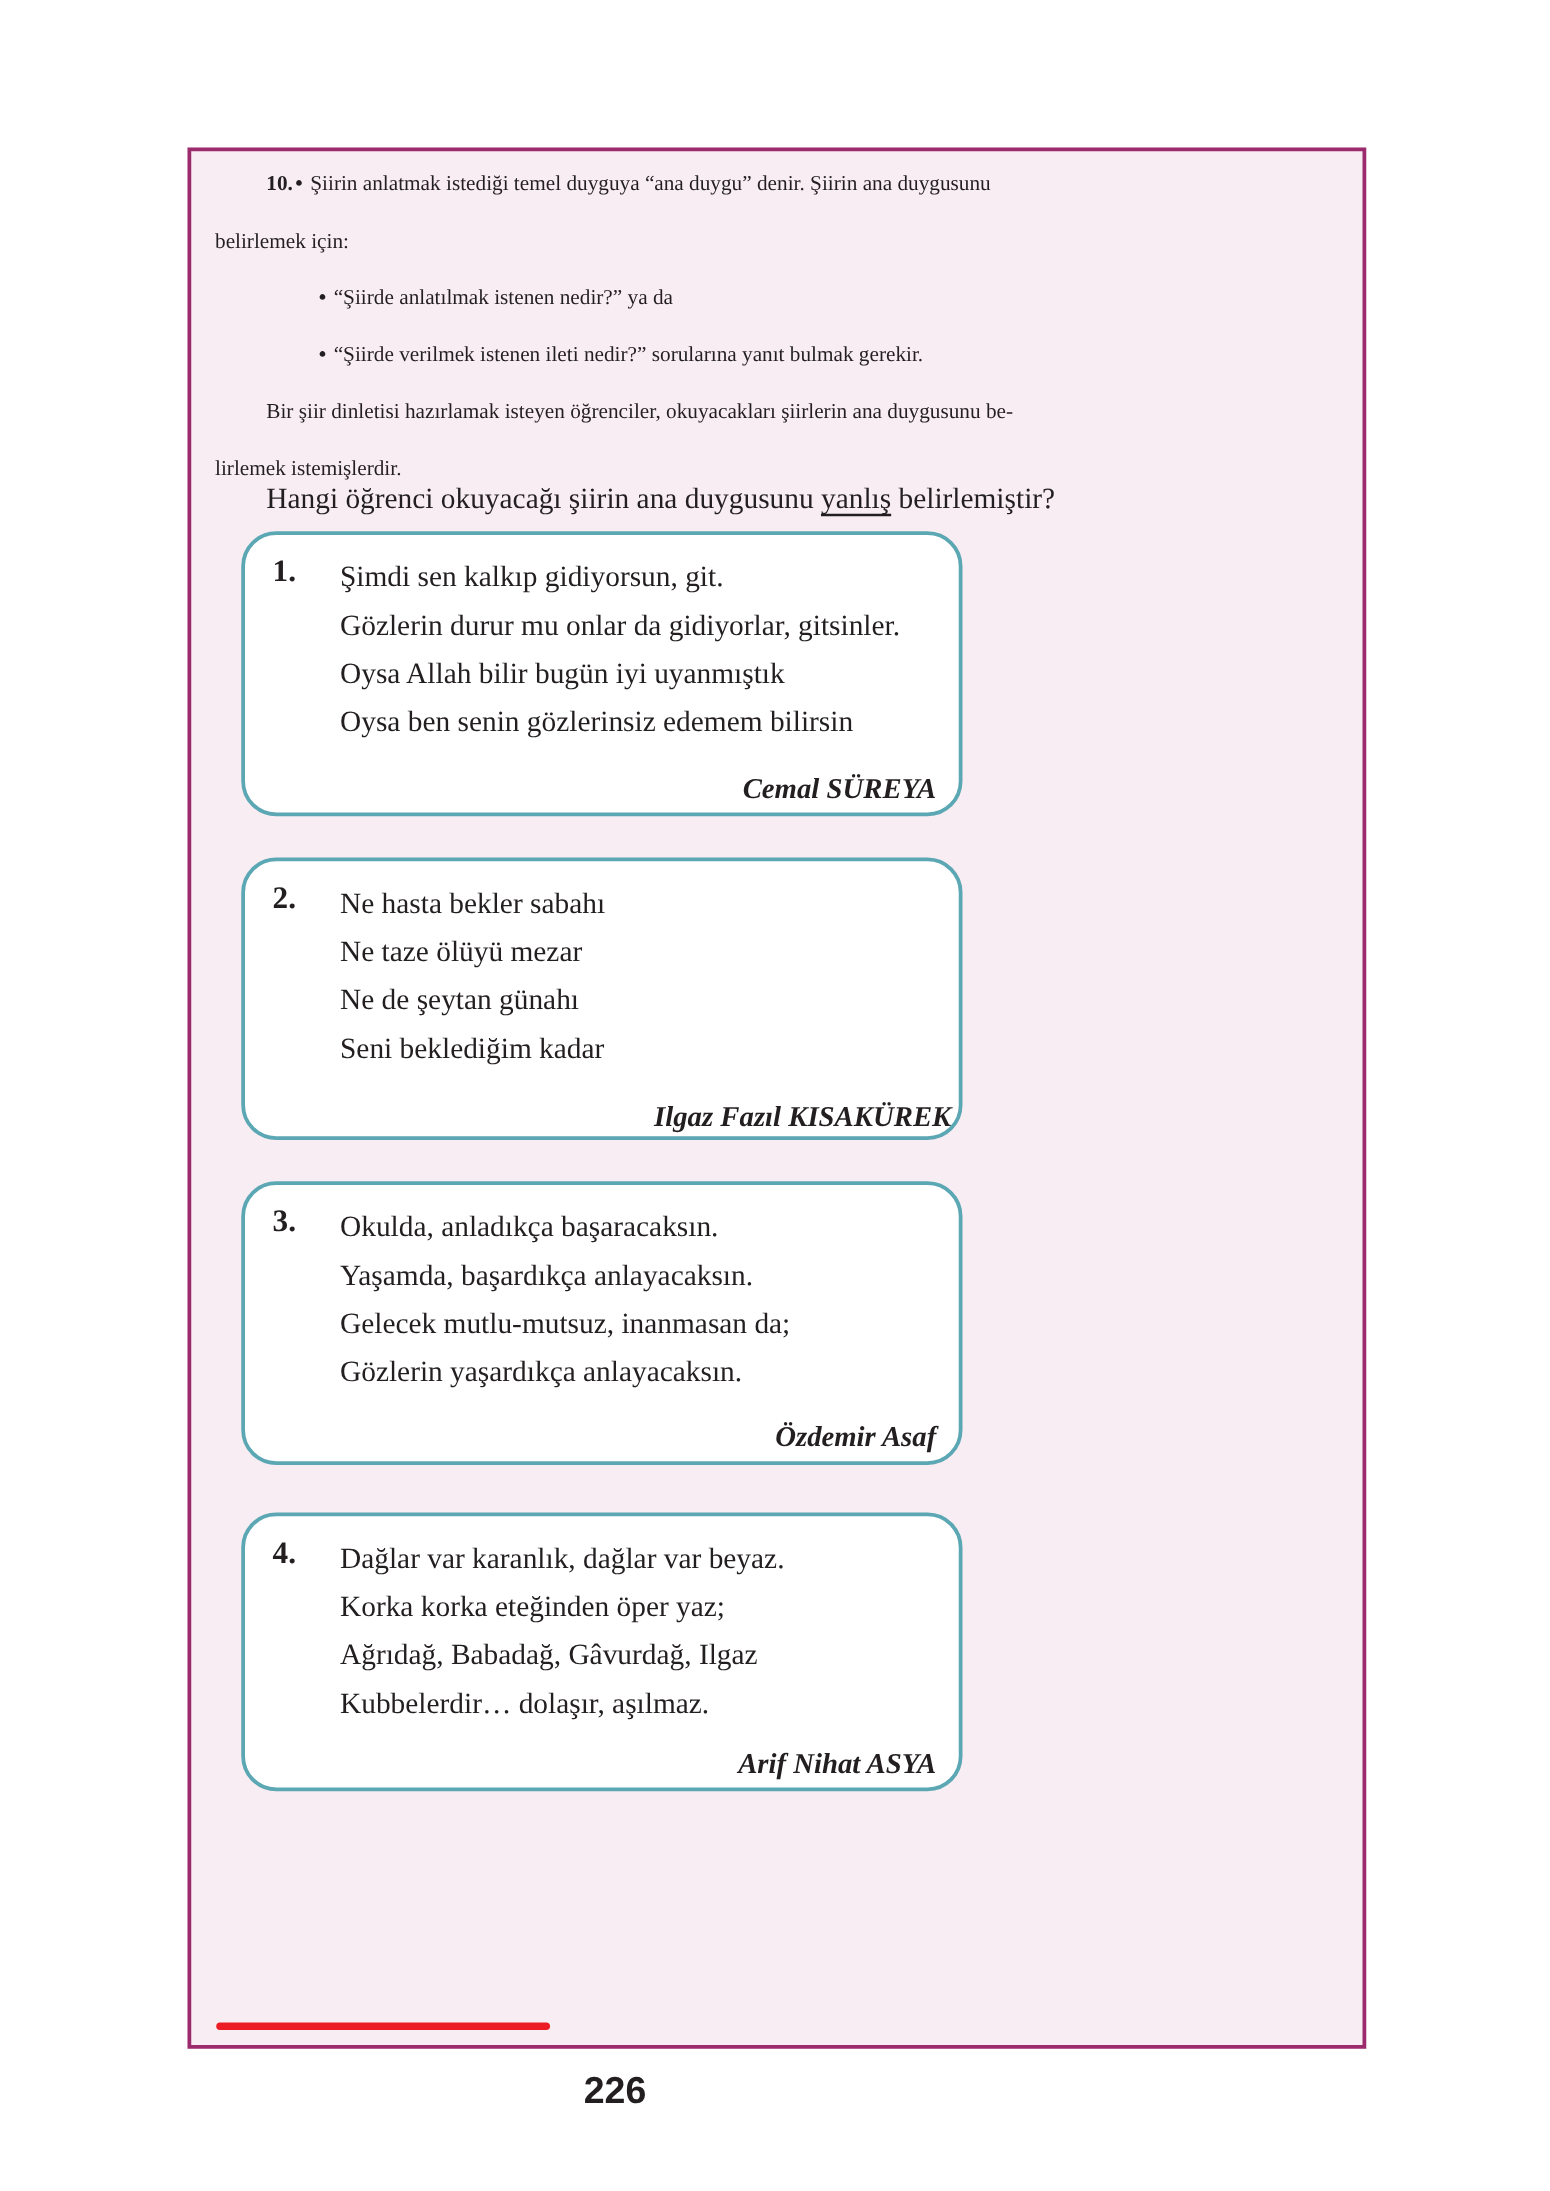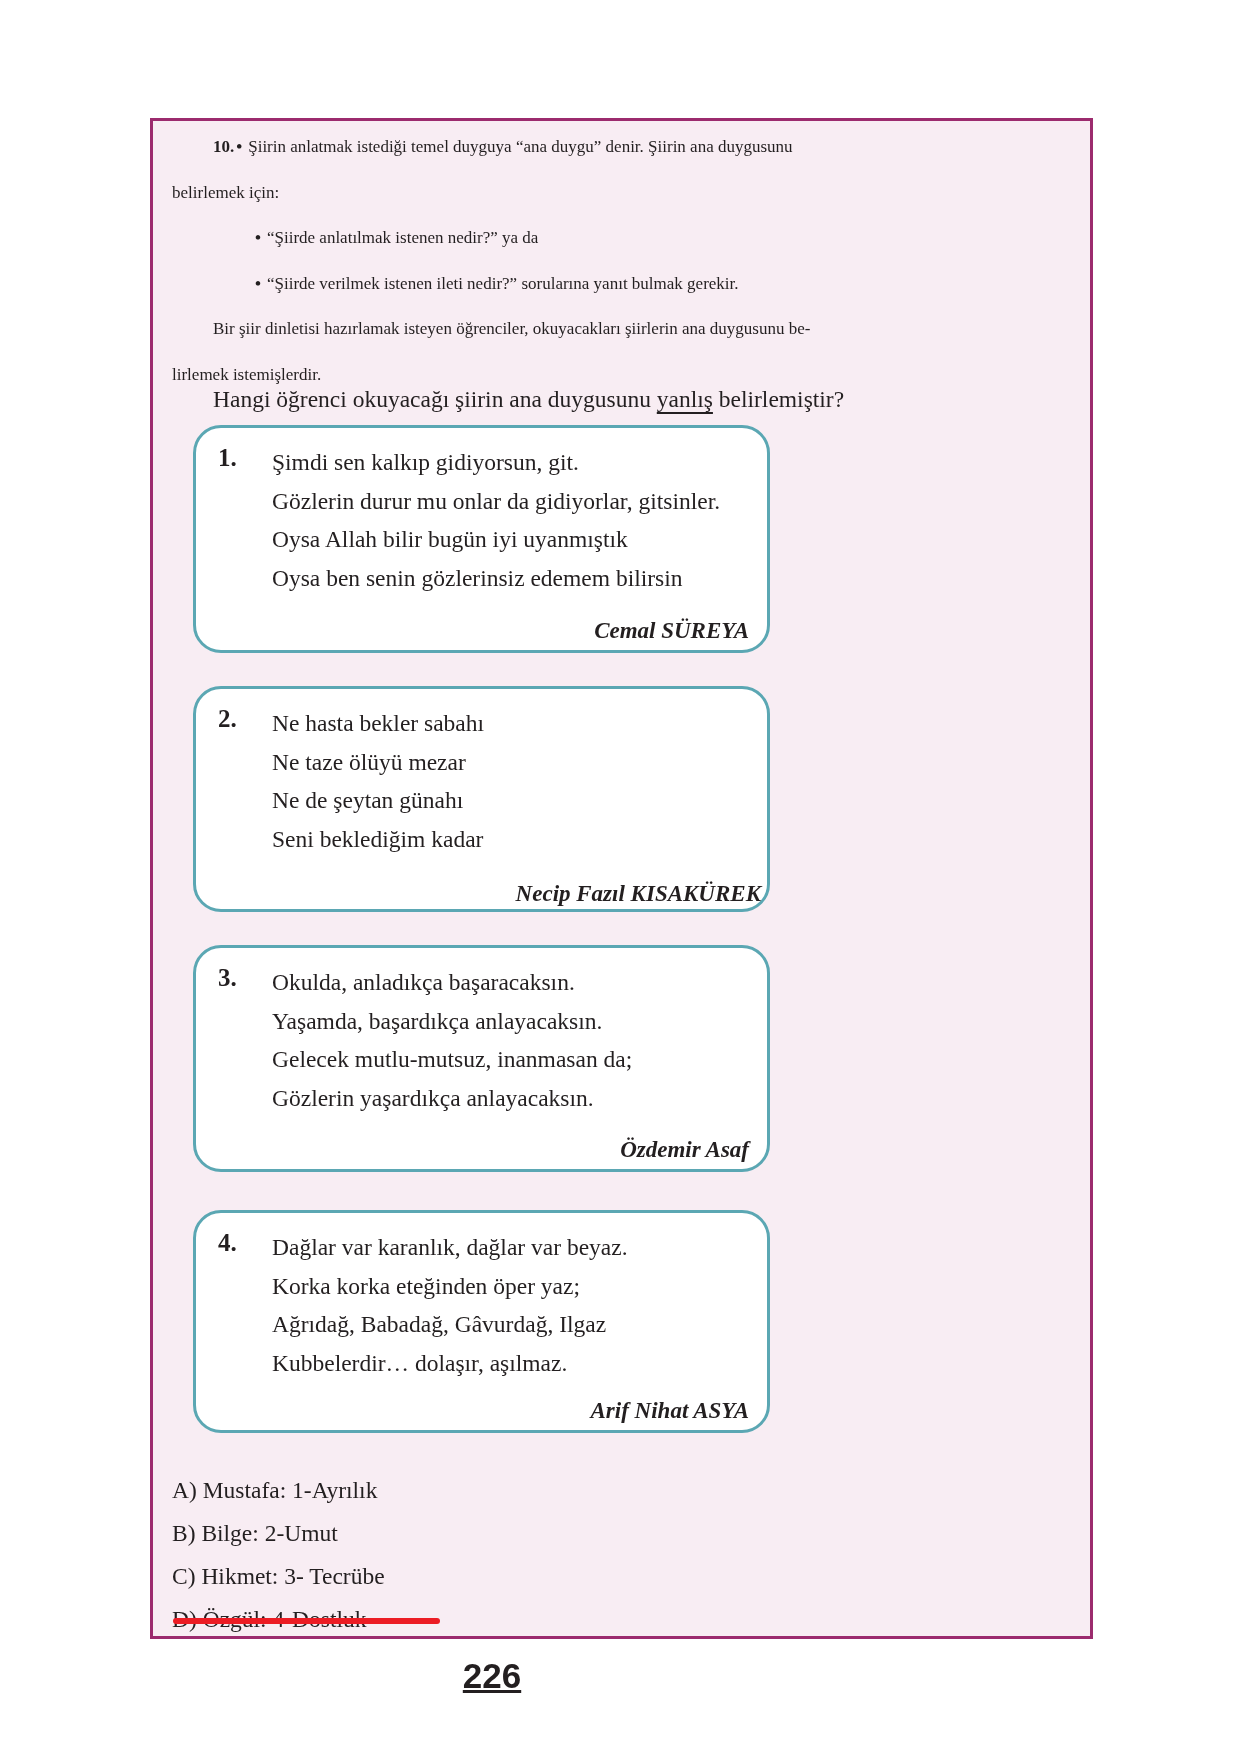--- a/index.html
+++ b/index.html
@@ -75,21 +75,21 @@
   .red-underline {
     position:absolute; left:20px; top:1497px;
     width:267px; height:6px;
     background:#ec1c24; border-radius:3px;
   }
 
   .page-number {
     position:absolute; left:0; top:1656px; width:984px;
     text-align:center;
     font-family:"Liberation Sans", sans-serif;
-    font-weight:bold; font-size:35px; color:#231f20;text-decoration:underline;
+    font-weight:bold; font-size:30px; color:#231f20;
   }
 </style>
 </head>
 <body>
 
 <div class="frame">
 
   <div class="intro">
     <div class="line l-indent"><span class="bold">10.</span><span class="bullet-dot">•</span><span>Şiirin anlatmak istediği temel duyguya “ana duygu” denir. Şiirin ana duygusunu</span></div>
     <div class="line">belirlemek için:</div>
@@ -113,21 +113,21 @@
   </div>
 
   <div class="poem-box b2">
     <span class="poem-num">2.</span>
     <div class="poem-lines">
       <div class="line">Ne hasta bekler sabahı</div>
       <div class="line">Ne taze ölüyü mezar</div>
       <div class="line">Ne de şeytan günahı</div>
       <div class="line">Seni beklediğim kadar</div>
     </div>
-    <div class="poem-author">Necip Fazıl KISAKÜREK</div>
+    <div class="poem-author">Ilgaz Fazıl KISAKÜREK</div>
   </div>
 
   <div class="poem-box b3">
     <span class="poem-num">3.</span>
     <div class="poem-lines">
       <div class="line">Okulda, anladıkça başaracaksın.</div>
       <div class="line">Yaşamda, başardıkça anlayacaksın.</div>
       <div class="line">Gelecek mutlu-mutsuz, inanmasan da;</div>
       <div class="line">Gözlerin yaşardıkça anlayacaksın.</div>
     </div>
@@ -138,23 +138,17 @@
     <span class="poem-num">4.</span>
     <div class="poem-lines">
       <div class="line">Dağlar var karanlık, dağlar var beyaz.</div>
       <div class="line">Korka korka eteğinden öper yaz;</div>
       <div class="line">Ağrıdağ, Babadağ, Gâvurdağ, Ilgaz</div>
       <div class="line">Kubbelerdir… dolaşır, aşılmaz.</div>
     </div>
     <div class="poem-author">Arif Nihat ASYA</div>
   </div>
 
-  <div class="options">
-    <div class="line">A) Mustafa: 1-Ayrılık</div>
-    <div class="line">B) Bilge: 2-Umut</div>
-    <div class="line">C) Hikmet: 3- Tecrübe</div>
-    <div class="line">D) Özgül: 4-Dostluk</div>
-  </div>
 
   <div class="red-underline"></div>
 </div>
 
 <div class="page-number">226</div>
 
 </body></html>

